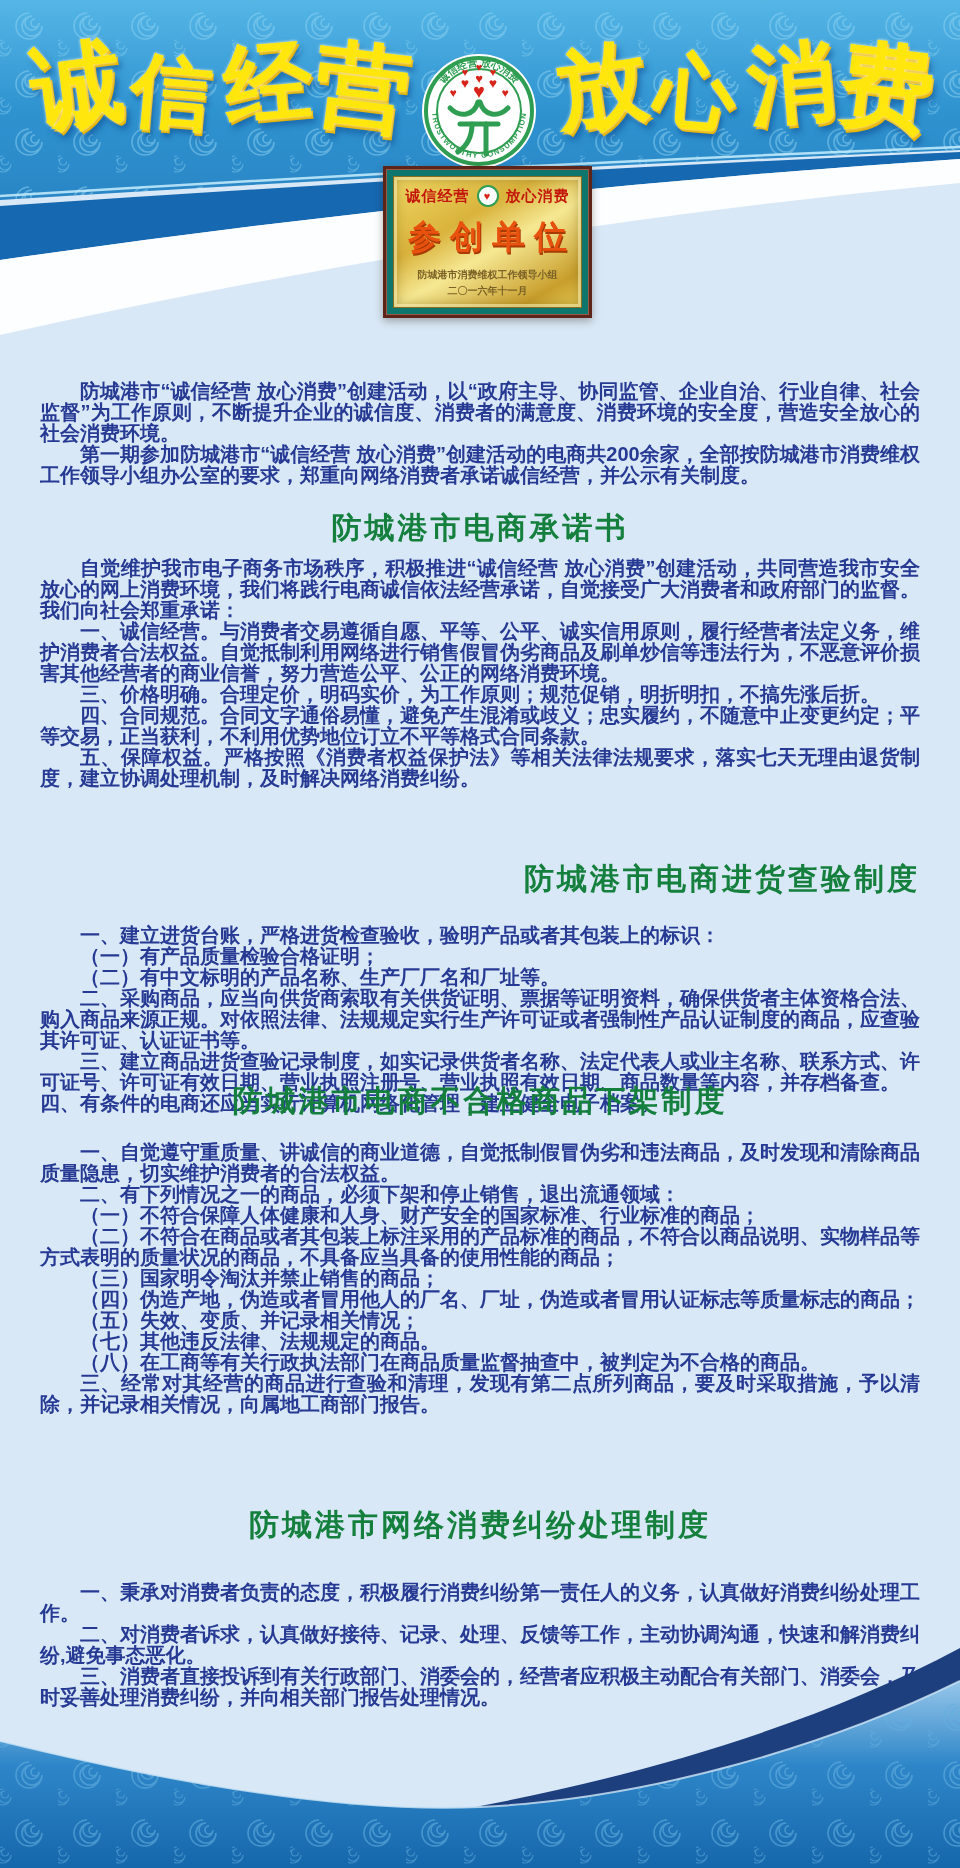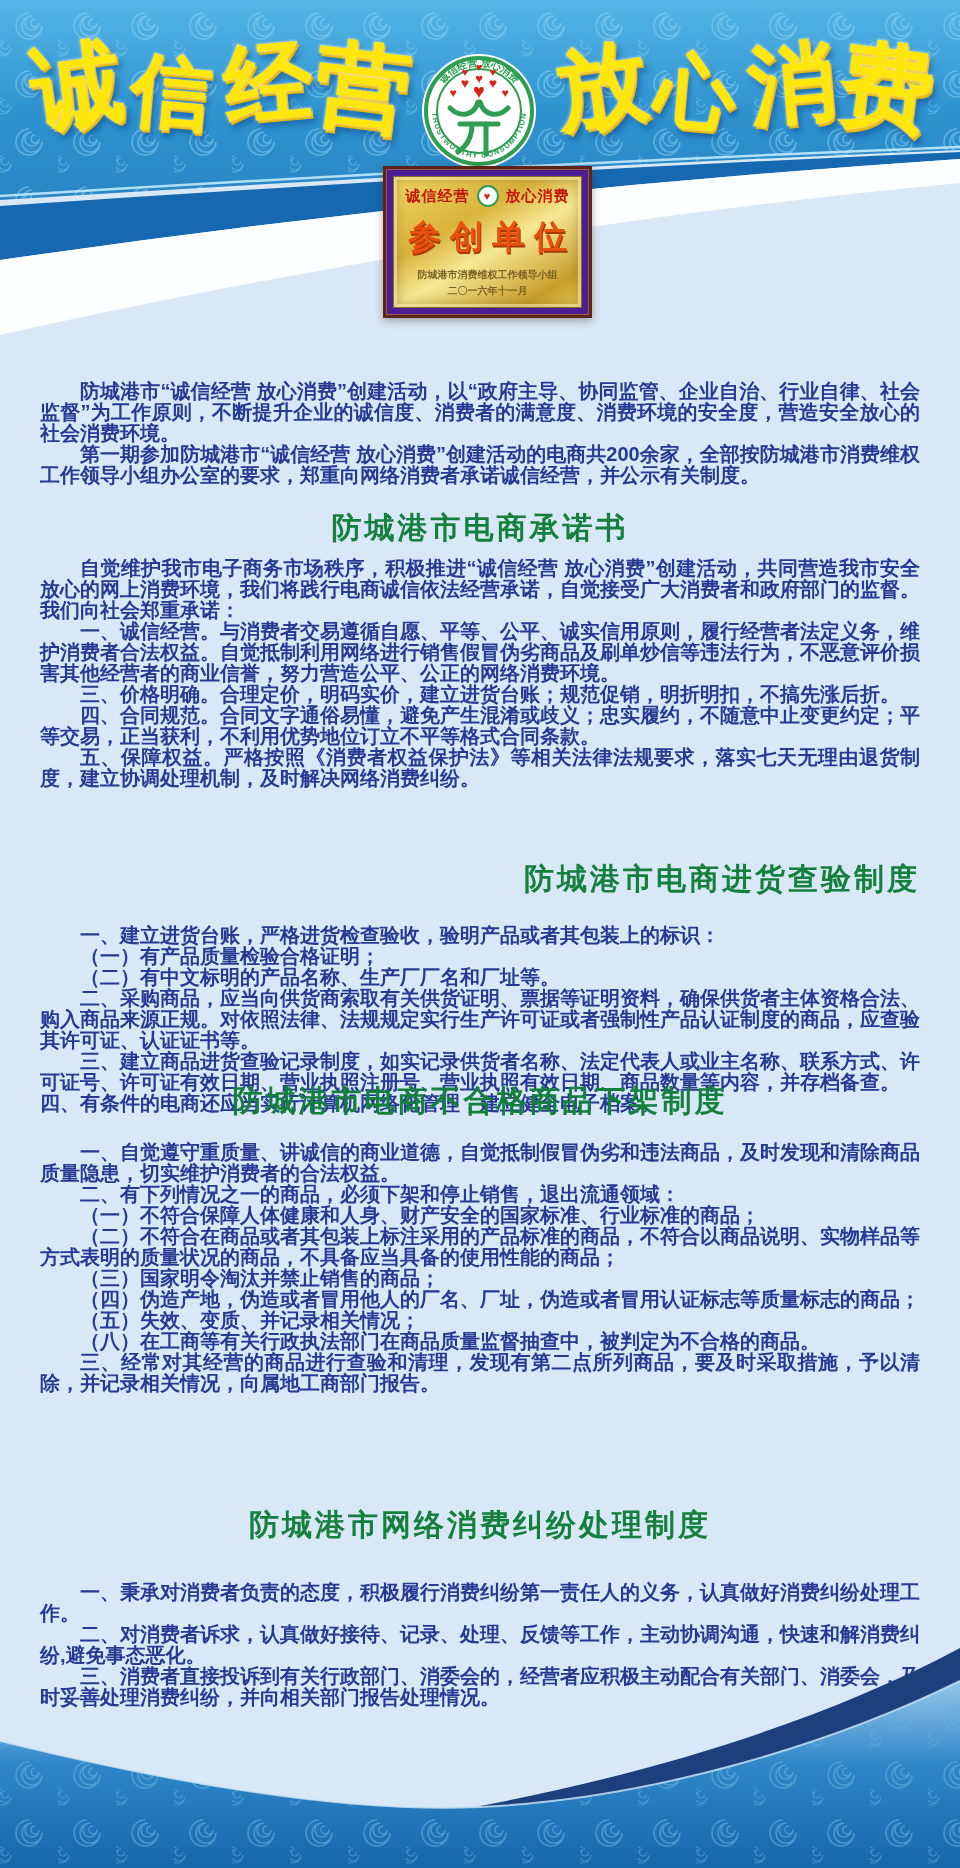--- a/index.html
+++ b/index.html
@@ -16,21 +16,21 @@
   .slogan-right{left:558px;width:372px;}
   .ch{display:inline-block;}
   .ch:nth-child(1){transform:rotate(-8deg) scale(1.07);}
   .ch:nth-child(2){transform:rotate(5deg) scale(.94) translateY(7px);}
   .ch:nth-child(3){transform:rotate(-5deg) scale(1.02) translateY(-2px);}
   .ch:nth-child(4){transform:rotate(7deg) scale(1.1) translateY(2px);}
   .logo{position:absolute;left:420px;top:52px;width:118px;height:118px;}
 
   
   .plaque{position:absolute;left:383px;top:166px;width:209px;height:152px;z-index:6;
-          background:#4c1d95;border:3px solid #5d241a;box-sizing:border-box;padding:7px;
+          background:#0f766e;border:3px solid #5d241a;box-sizing:border-box;padding:7px;
           box-shadow:0 3px 8px rgba(40,30,20,.35), inset 0 0 0 1px #9a5a43;}
   .plaque-inner{height:100%;box-sizing:border-box;display:flex;flex-direction:column;align-items:center;justify-content:center;
           background:linear-gradient(150deg,#f2d965 0%,#d9b33c 35%,#f6e893 55%,#c89e2c 85%,#e7cc58 100%);
           border:1px solid #8a6d1d;
           box-shadow:inset 0 0 0 3px rgba(255,246,190,.55), inset 0 0 14px rgba(110,85,10,.55);}
   .plaque-row{display:flex;align-items:center;gap:7px;color:#c3170b;font-weight:bold;font-size:15px;letter-spacing:1px;}
   .mini-logo{width:22px;height:22px;border-radius:50%;background:#fff;border:2px solid #2f9e52;
           display:flex;align-items:center;justify-content:center;font-size:11px;color:#d7231a;box-sizing:border-box;}
   .plaque-main{font-size:33px;font-weight:900;color:#e8510e;letter-spacing:9px;padding-left:9px;
           margin:8px 0 7px;text-shadow:1px 2px 0 #a83a06;}
@@ -161,21 +161,21 @@
     <div class="intro" id="intro">
         <p class="para">防城港市“诚信经营 放心消费”创建活动，以“政府主导、协同监管、企业自治、行业自律、社会监督”为工作原则，不断提升企业的诚信度、消费者的满意度、消费环境的安全度，营造安全放心的社会消费环境。</p>
         <p class="para">第一期参加防城港市“诚信经营 放心消费”创建活动的电商共200余家，全部按防城港市消费维权工作领导小组办公室的要求，郑重向网络消费者承诺诚信经营，并公示有关制度。</p>
       </div>
     <div id="sections">
   <section class="section sec0">
     <h2 class="sec-heading">防城港市电商承诺书</h2>
     <div class="sec-body">
             <p class="para">自觉维护我市电子商务市场秩序，积极推进“诚信经营 放心消费”创建活动，共同营造我市安全放心的网上消费环境，我们将践行电商诚信依法经营承诺，自觉接受广大消费者和政府部门的监督。我们向社会郑重承诺：</p>
             <p class="para">一、诚信经营。与消费者交易遵循自愿、平等、公平、诚实信用原则，履行经营者法定义务，维护消费者合法权益。自觉抵制利用网络进行销售假冒伪劣商品及刷单炒信等违法行为，不恶意评价损害其他经营者的商业信誉，努力营造公平、公正的网络消费环境。</p>
-            <p class="para">三、价格明确。合理定价，明码实价，建立进货台账；规范促销，明折明扣，不搞先涨后折。</p>
+            <p class="para">三、价格明确。合理定价，明码实价，为工作原则；规范促销，明折明扣，不搞先涨后折。</p>
             <p class="para">四、合同规范。合同文字通俗易懂，避免产生混淆或歧义；忠实履约，不随意中止变更约定；平等交易，正当获利，不利用优势地位订立不平等格式合同条款。</p>
             <p class="para">五、保障权益。严格按照《消费者权益保护法》等相关法律法规要求，落实七天无理由退货制度，建立协调处理机制，及时解决网络消费纠纷。</p>
           </div>
   </section>
 
   <section class="section sec1">
     <h2 class="sec-heading">防城港市电商进货查验制度</h2>
     <div class="sec-body">
             <p class="para">一、建立进货台账，严格进货检查验收，验明产品或者其包装上的标识：</p>
             <p class="para">（一）有产品质量检验合格证明；</p>
@@ -189,20 +189,21 @@
   <section class="section sec2">
     <h2 class="sec-heading">防城港市电商不合格商品下架制度</h2>
     <div class="sec-body">
             <p class="para">一、自觉遵守重质量、讲诚信的商业道德，自觉抵制假冒伪劣和违法商品，及时发现和清除商品质量隐患，切实维护消费者的合法权益。</p>
             <p class="para">二、有下列情况之一的商品，必须下架和停止销售，退出流通领域：</p>
             <p class="para">（一）不符合保障人体健康和人身、财产安全的国家标准、行业标准的商品；</p>
             <p class="para">（二）不符合在商品或者其包装上标注采用的产品标准的商品，不符合以商品说明、实物样品等方式表明的质量状况的商品，不具备应当具备的使用性能的商品；</p>
             <p class="para">（三）国家明令淘汰并禁止销售的商品；</p>
             <p class="para">（四）伪造产地，伪造或者冒用他人的厂名、厂址，伪造或者冒用认证标志等质量标志的商品；</p>
             <p class="para">（五）失效、变质、并记录相关情况；</p>
+            <p class="para">（七）其他违反法律、法规规定的商品。</p>
             <p class="para">（八）在工商等有关行政执法部门在商品质量监督抽查中，被判定为不合格的商品。</p>
             <p class="para">三、经常对其经营的商品进行查验和清理，发现有第二点所列商品，要及时采取措施，予以清除，并记录相关情况，向属地工商部门报告。</p>
           </div>
   </section>
 
   <section class="section sec3">
     <h2 class="sec-heading">防城港市网络消费纠纷处理制度</h2>
     <div class="sec-body">
             <p class="para">一、秉承对消费者负责的态度，积极履行消费纠纷第一责任人的义务，认真做好消费纠纷处理工作。</p>
             <p class="para">二、对消费者诉求，认真做好接待、记录、处理、反馈等工作，主动协调沟通，快速和解消费纠纷,避免事态恶化。</p>

